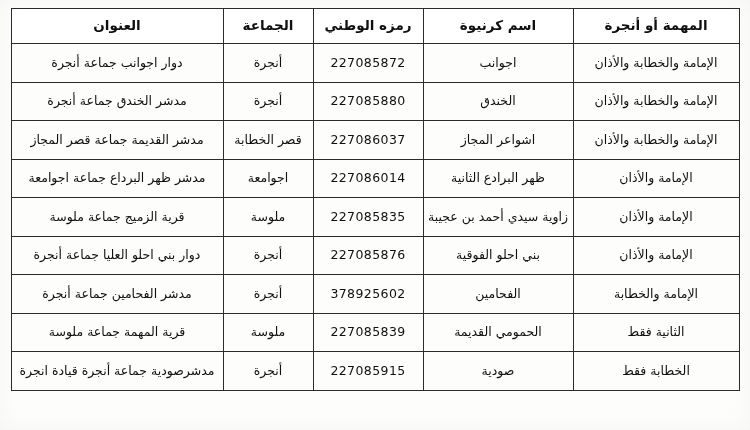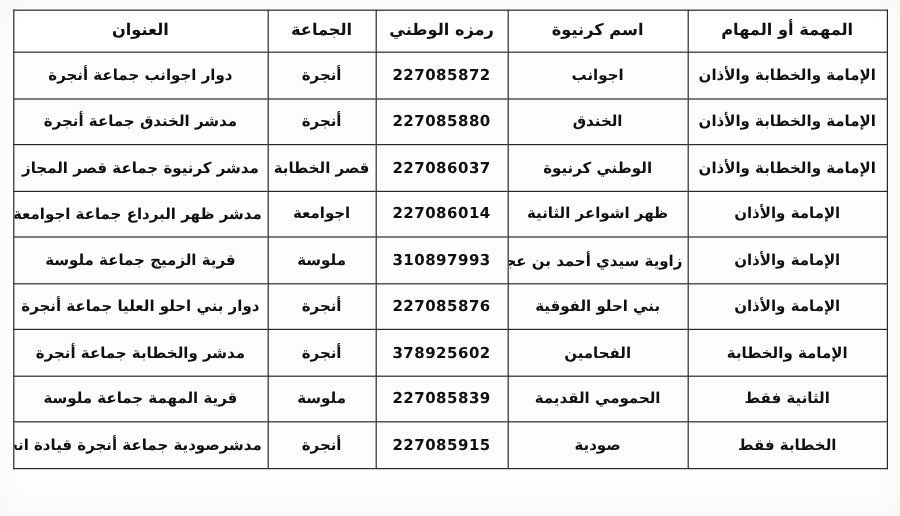--- a/index.html
+++ b/index.html
@@ -42,21 +42,21 @@
     overflow: hidden;
   }
   table.doc-table thead th {
     height: 34px;
     font-weight: bold;
     font-size: 13.5px;
     background: #ffffff;
   }
   table.doc-table tbody td {
     height: 37.5px;
-    font-weight: bold;
+    font-weight: normal;
   }
   
   col.c-task    { width: 166px; }
   col.c-mosque  { width: 150px; }
   col.c-code    { width: 110px; }
   col.c-commune { width: 90px; }
   col.c-address { width: 212px; }
 
   .code-cell {
     font-family: "DejaVu Sans", "Liberation Sans", sans-serif;
@@ -85,21 +85,21 @@
   <table class="doc-table">
     <colgroup>
       <col class="c-task">
       <col class="c-mosque">
       <col class="c-code">
       <col class="c-commune">
       <col class="c-address">
     </colgroup>
     <thead>
       <tr>
-        <th>المهمة أو المهام</th>
+        <th>المهمة أو أنجرة</th>
         <th>اسم كرنيوة</th>
         <th>رمزه الوطني</th>
         <th>الجماعة</th>
         <th>العنوان</th>
       </tr>
     </thead>
     <tbody>
       <tr>
         <td>الإمامة والخطابة والأذان</td>
         <td class="mosque-cell">اجوانب</td>
@@ -109,52 +109,52 @@
       </tr>
       <tr>
         <td>الإمامة والخطابة والأذان</td>
         <td class="mosque-cell">الخندق</td>
         <td class="code-cell">227085880</td>
         <td>أنجرة</td>
         <td class="address-cell">مدشر الخندق جماعة أنجرة</td>
       </tr>
       <tr>
         <td>الإمامة والخطابة والأذان</td>
-        <td class="mosque-cell">الوطني كرنيوة</td>
+        <td class="mosque-cell">اشواعر المجاز</td>
         <td class="code-cell">227086037</td>
         <td>قصر الخطابة</td>
-        <td class="address-cell">مدشر كرنيوة جماعة قصر المجاز</td>
+        <td class="address-cell">مدشر القديمة جماعة قصر المجاز</td>
       </tr>
       <tr>
         <td>الإمامة والأذان</td>
-        <td class="mosque-cell">ظهر اشواعر الثانية</td>
+        <td class="mosque-cell">ظهر البرادع الثانية</td>
         <td class="code-cell">227086014</td>
         <td>اجوامعة</td>
         <td class="address-cell">مدشر ظهر البرداع جماعة اجوامعة</td>
       </tr>
       <tr>
         <td>الإمامة والأذان</td>
         <td class="mosque-cell">زاوية سيدي أحمد بن عجيبة</td>
-        <td class="code-cell">310897993</td>
+        <td class="code-cell">227085835</td>
         <td>ملوسة</td>
         <td class="address-cell">قرية الزميج جماعة ملوسة</td>
       </tr>
       <tr>
         <td>الإمامة والأذان</td>
         <td class="mosque-cell">بني احلو الفوقية</td>
         <td class="code-cell">227085876</td>
         <td>أنجرة</td>
         <td class="address-cell">دوار بني احلو العليا جماعة أنجرة</td>
       </tr>
       <tr>
         <td>الإمامة والخطابة</td>
         <td class="mosque-cell">الفحامين</td>
         <td class="code-cell">378925602</td>
         <td>أنجرة</td>
-        <td class="address-cell">مدشر والخطابة جماعة أنجرة</td>
+        <td class="address-cell">مدشر الفحامين جماعة أنجرة</td>
       </tr>
       <tr>
         <td>الثانية فقط</td>
         <td class="mosque-cell">الحمومي القديمة</td>
         <td class="code-cell">227085839</td>
         <td>ملوسة</td>
         <td class="address-cell">قرية المهمة جماعة ملوسة</td>
       </tr>
       <tr>
         <td>الخطابة فقط</td>

